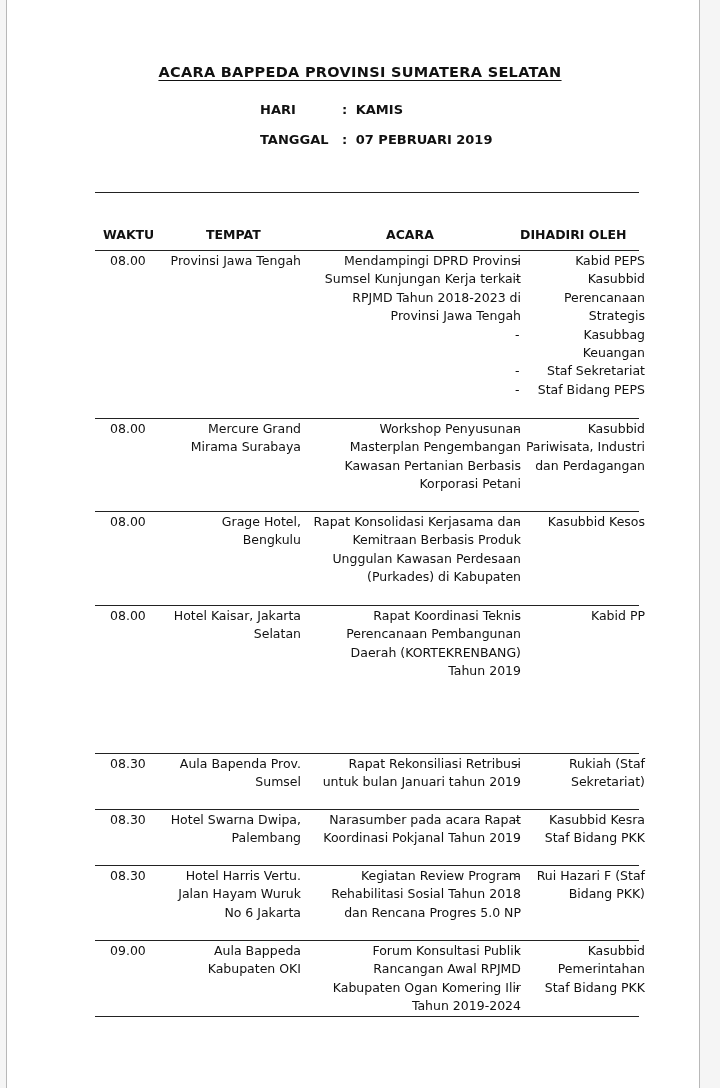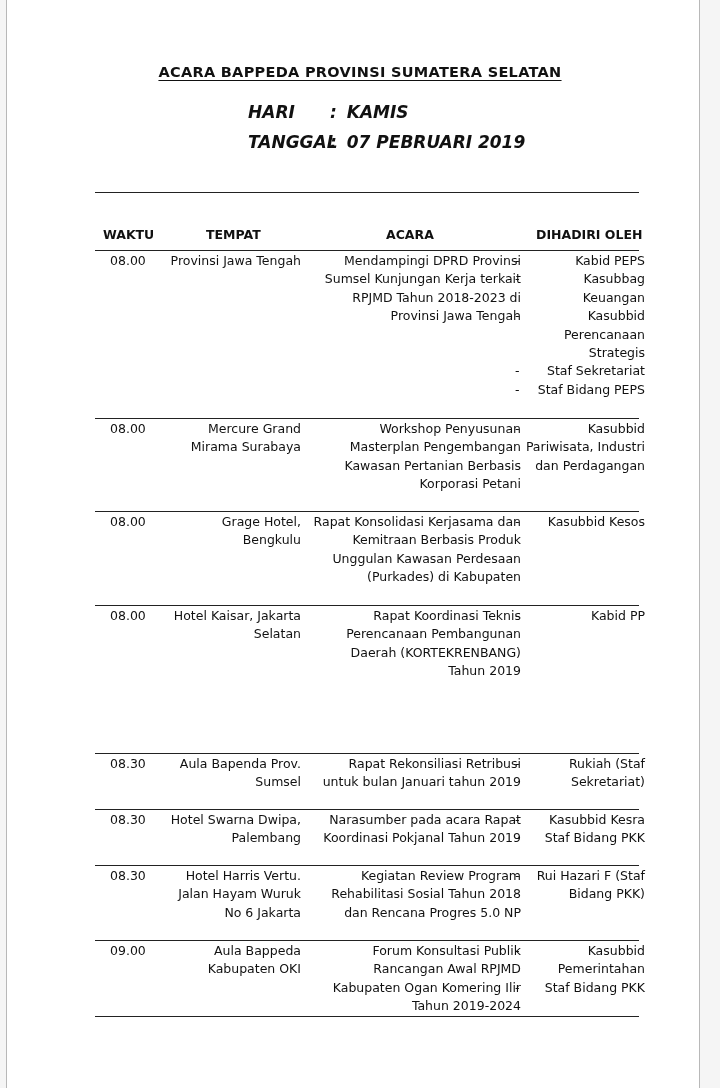--- a/index.html
+++ b/index.html
@@ -9,21 +9,21 @@
   }
   .paper {
     position: absolute; left: 6px; top: 0; width: 692px; height: 1088px;
     background: #ffffff; border-left: 1px solid #b8b8b8; border-right: 1px solid #b8b8b8;
   }
   .title {
     position: absolute; left: 0; width: 720px; top: 64px; text-align: center;
     font-weight: bold; font-size: 14.5px; letter-spacing: 0.3px;
   }
   .title span { text-decoration: underline; text-underline-offset: 3px; }
-  .meta-row { position: absolute; left: 248px; font-weight: bold; font-size: 17px; font-style: italic; }
+  .meta-row { position: absolute; left: 260px; font-weight: bold; font-size: 13px; }
   .meta-row .lbl { display: inline-block; width: 82px; }
   .meta-row .sep { margin-right: 4px; }
   .hr { position: absolute; left: 95px; width: 544px; height: 0; border-top: 1.4px solid #222; }
   .hdr { position: absolute; top: 207px; font-weight: bold; font-size: 12.5px; margin-top: 20px; }
   .row { position: absolute; left: 95px; width: 544px; font-size: 12.5px; line-height: 18.4px; }
   .cell { position: absolute; top: 0; text-align: right; }
   .c-time { left: 15px; }
   .c-place { left: 68px; width: 138px; }
   .c-event { left: 216px; width: 210px; }
   .c-att { left: 420px; width: 130px; }
@@ -41,32 +41,32 @@
   <span class="lbl">HARI</span><span class="sep">:</span> <span>KAMIS</span>
 </div>
 <div class="meta-row" style="top:132px">
   <span class="lbl">TANGGAL</span><span class="sep">:</span> <span>07 PEBRUARI 2019</span>
 </div>
 
 <div class="hr" style="top:192px"></div>
 <div class="hdr" style="left:103px">WAKTU</div>
 <div class="hdr" style="left:206px">TEMPAT</div>
 <div class="hdr" style="left:386px">ACARA</div>
-<div class="hdr" style="left:536px">DIHADIRI OLEH</div>
+<div class="hdr" style="left:520px">DIHADIRI OLEH</div>
 
 <div id="rows">
     <div class="hr" style="top: 250px;"></div>
     <div class="row" style="top: 252px;">
       <div class="cell c-time">08.00</div>
       <div class="cell c-place">Provinsi Jawa Tengah</div>
       <div class="cell c-event">Mendampingi DPRD Provinsi Sumsel Kunjungan Kerja terkait RPJMD Tahun 2018-2023 di Provinsi Jawa Tengah</div>
       <div class="cell c-att">
         <div class="att-item">Kabid PEPS</div>
+        <div class="att-item">Kasubbid Perencanaan Strategis</div>
         <div class="att-item">Kasubbag Keuangan</div>
-        <div class="att-item">Kasubbid Perencanaan Strategis</div>
         <div class="att-item">Staf Sekretariat</div>
         <div class="att-item">Staf Bidang PEPS</div>
       </div>
     </div>
     <div class="hr" style="top: 418px;"></div>
     <div class="row" style="top: 420px;">
       <div class="cell c-time">08.00</div>
       <div class="cell c-place">Mercure Grand Mirama Surabaya</div>
       <div class="cell c-event">Workshop Penyusunan Masterplan Pengembangan Kawasan Pertanian Berbasis Korporasi Petani</div>
       <div class="cell c-att">

